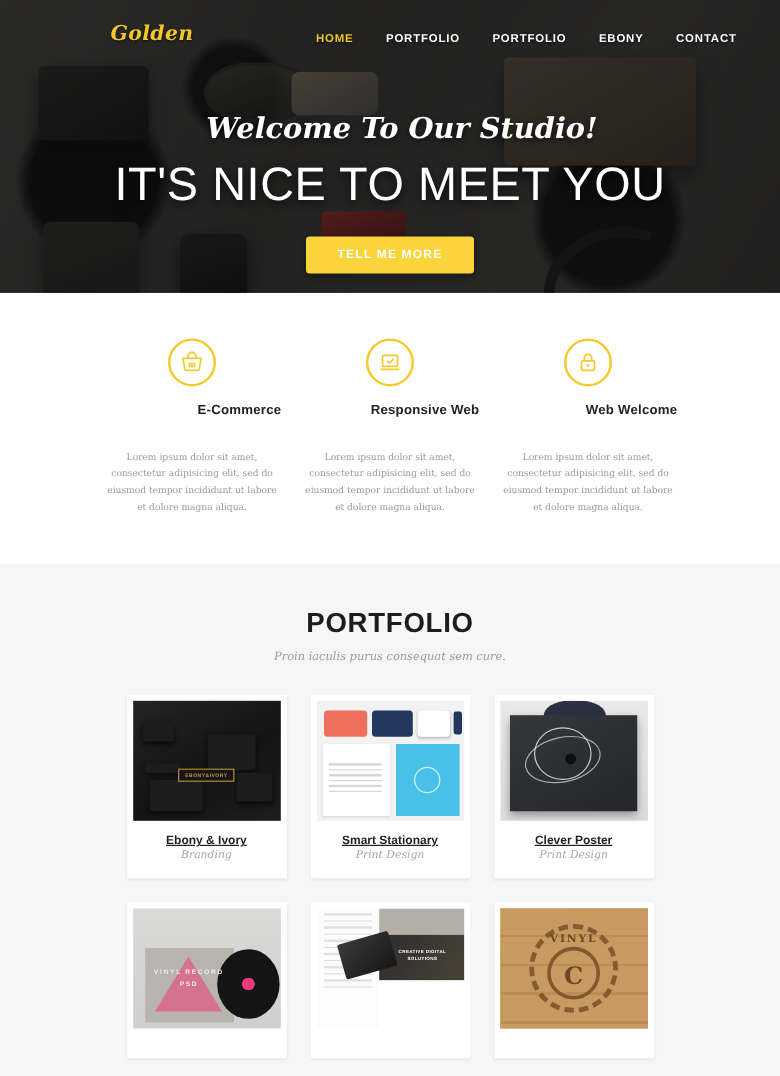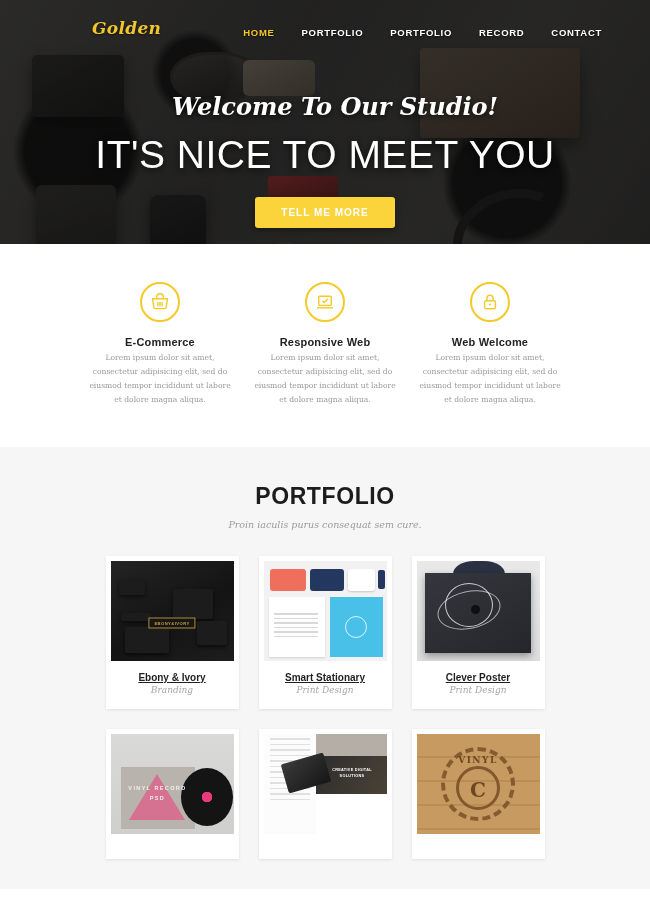--- a/index.html
+++ b/index.html
@@ -65,21 +65,21 @@
     position:absolute; left:0; right:0; top:0; height:56px;
     display:flex; align-items:center; z-index:5;
   }
   .logo {
     position:absolute; left:92px; top:18px;
     color:#f2c62c; font-family:"DejaVu Serif", serif;
     font-style:italic; font-weight:700; font-size:17px;
     letter-spacing:.3px; text-shadow:0 1px 2px rgba(0,0,0,.6);
   }
   .nav-links {
-    position:absolute; right:48px; top:22px;
+    position:absolute; right:36px; top:22px;
     display:flex; gap:27px; list-style:none;
   }
   .nav-links li a {
     color:#ffffff; font-size:9.5px; font-weight:700;
     letter-spacing:.7px; text-decoration:none;
     text-shadow:0 1px 2px rgba(0,0,0,.6);
   }
   .nav-links li.active a { color:#f2c62c; }
 
   .hero-inner {
@@ -112,21 +112,21 @@
   }
   .service { width:165px; text-align:center; padding:0 8px; }
   .svc-icon {
     width:40px; height:40px; margin:0 auto 14px;
     border:2px solid #f5c929; border-radius:50%;
     display:flex; align-items:center; justify-content:center;
     color:#f5c929;
   }
   .svc-title {
     font-size:11px; font-weight:700; color:#222;
-    margin-bottom:3px; letter-spacing:.2px;
+    margin-bottom:26px; letter-spacing:.2px;text-align:right;
   }
   .svc-text {
     font-size:7.6px; line-height:1.85; color:#9a9a9a;
     font-family:"DejaVu Serif", serif;
   }
 
   
   .portfolio { background:#f6f6f6; padding:36px 0 30px; }
   .pf-head { text-align:center; margin-bottom:26px; }
   .pf-title {
@@ -274,21 +274,21 @@
       <li class="active">
         <a href="#">HOME</a>
       </li>
       <li>
         <a href="#">PORTFOLIO</a>
       </li>
       <li>
         <a href="#">PORTFOLIO</a>
       </li>
       <li>
-        <a href="#">RECORD</a>
+        <a href="#">EBONY</a>
       </li>
       <li>
         <a href="#">CONTACT</a>
       </li>
     </ul>
   </nav>
 
   <div class="hero-inner">
     <div class="hero-sub">Welcome To Our Studio!</div>
     <h1 class="hero-title">IT'S NICE TO MEET YOU</h1>

